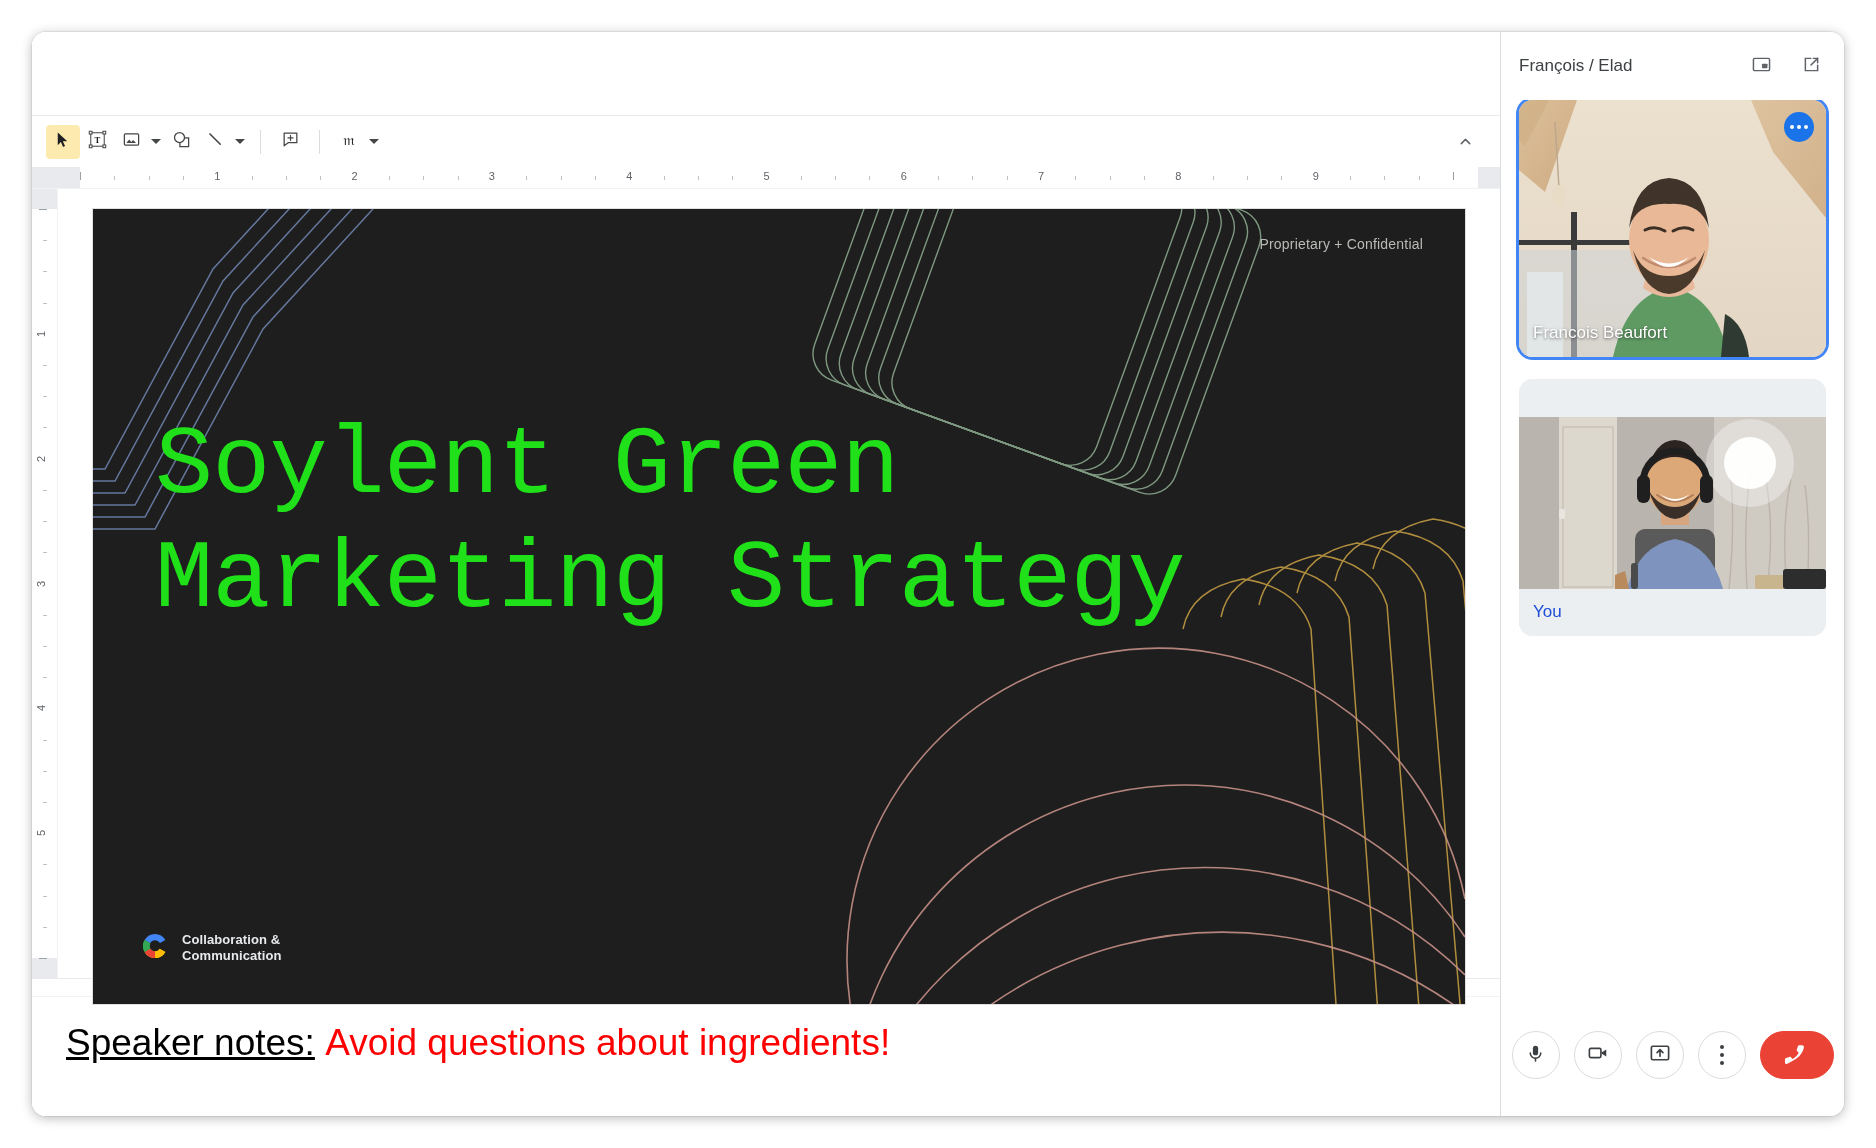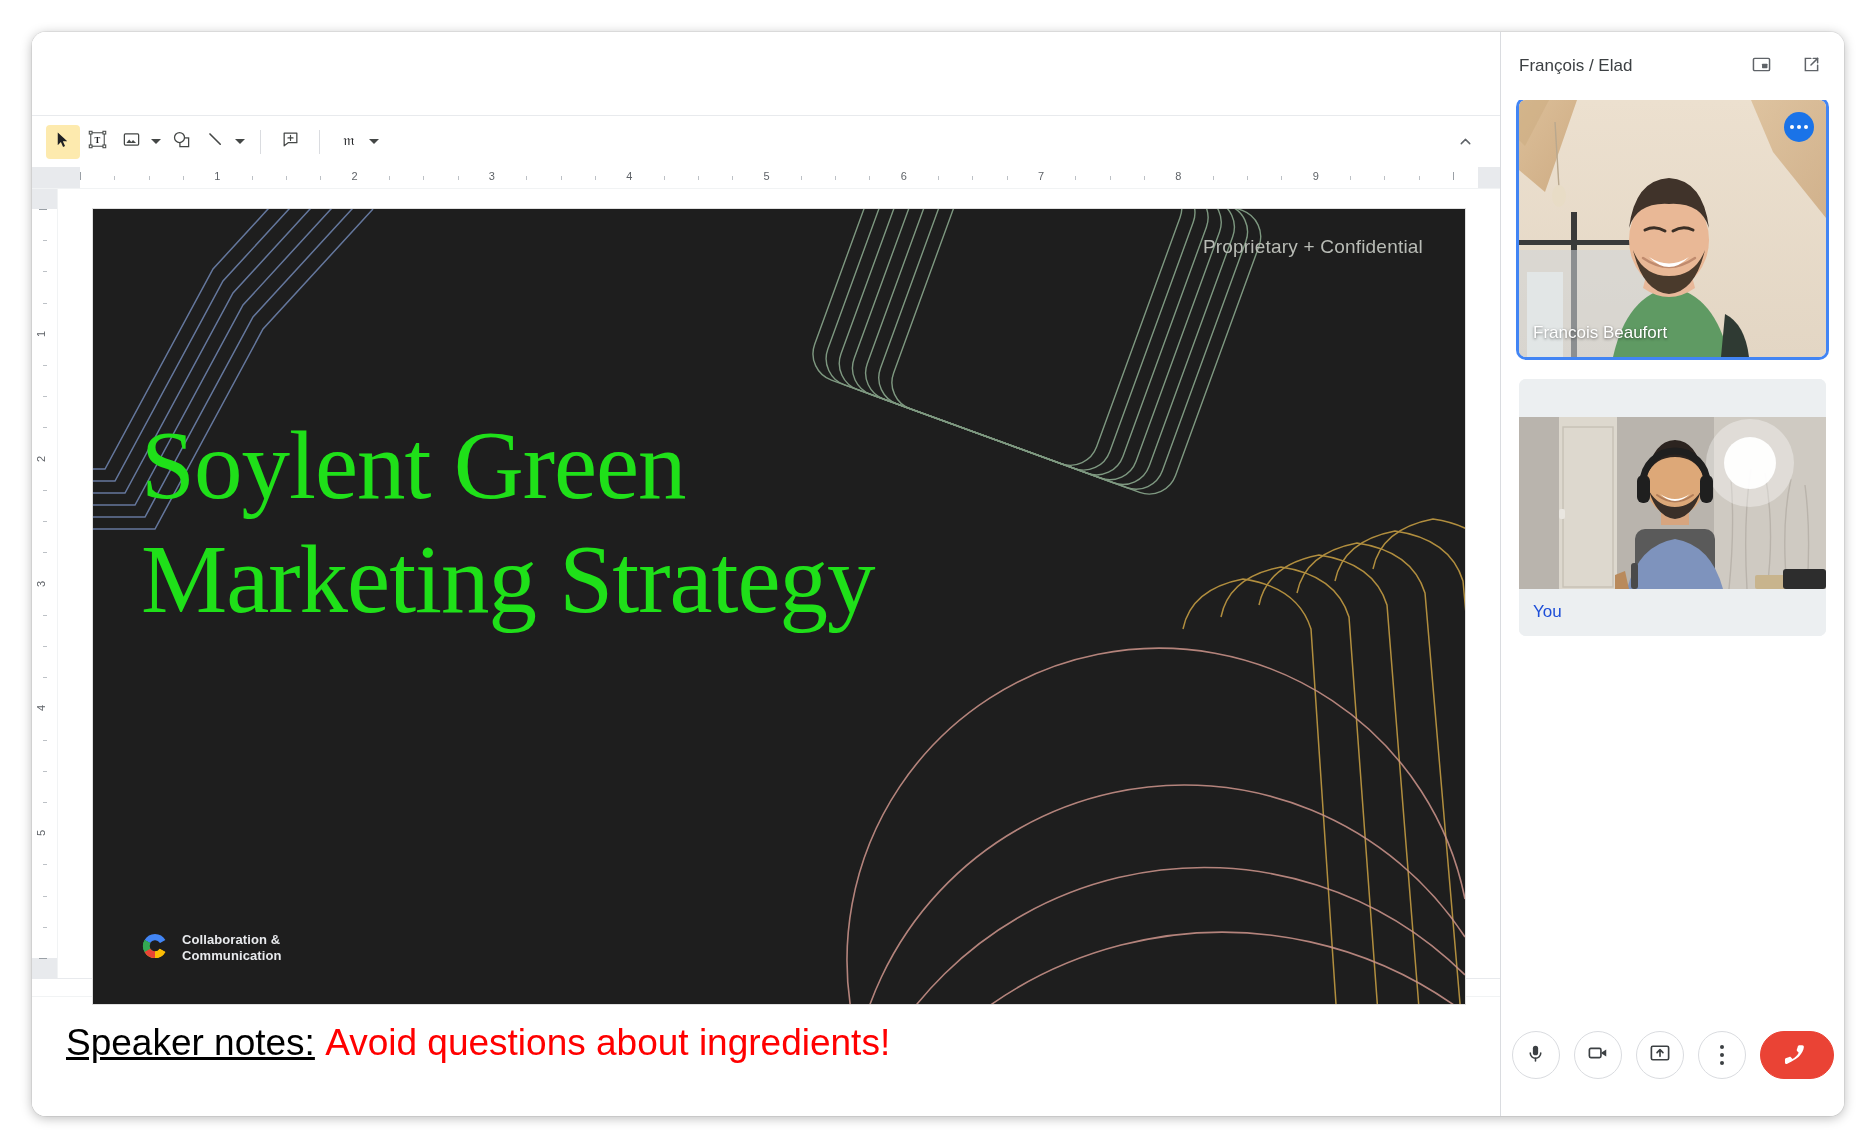--- a/index.html
+++ b/index.html
@@ -135,34 +135,34 @@
   #slide {
     position: relative;
     width: 1372px; height: 795px;
     background: #1e1e1e;
     overflow: hidden;
     box-shadow: 0 0 0 1px #e0e0e0;
   }
   #slide-deco { position: absolute; inset: 0; width: 100%; height: 100%; }
   #slide-title {
     position: absolute;
-    left: 48px; top: 200px;
+    left: 62px; top: 200px;
     width: 1120px;
     font-size: 97px;
     line-height: 1.18;
     font-weight: 400;
     color: #1fe019;
     letter-spacing: -1px;
-    font-family: Liberation Serif, serif;
+    font-family: Liberation Mono, monospace;
     white-space: pre-line;
   }
   #slide-confidential {
     position: absolute;
     right: 42px; top: 27px;
-    font-size: 19px;
+    font-size: 14px;
     color: #b9bcb6;
     letter-spacing: .2px;
   }
   #slide-logo {
     position: absolute;
     left: 46px; bottom: 38px;
     display: flex; align-items: center; gap: 11px;
   }
   #slide-logo-text {
     font-size: 13px; line-height: 1.22; color: #e8eaed;
@@ -219,21 +219,21 @@
   .meet-hdr-btn {
     width: 34px; height: 34px;
     display: flex; align-items: center; justify-content: center;
     cursor: pointer; border-radius: 50%; color: #5f6368;
   }
 
   #tiles { flex: 1; padding: 0 18px; overflow: hidden; }
   .tile {
     position: relative;
     width: 307px; height: 257px;
-    border-radius: 7px;
+    border-radius: 14px;
     overflow: hidden;
     margin-bottom: 22px;
     background: #eceff1;
   }
   .tile.active { box-shadow: 0 0 0 3px #4285f4; }
   .tile-video { position: absolute; inset: 0; width: 100%; height: 100%; }
   .tile-name {
     position: absolute; left: 14px; bottom: 14px;
     font-size: 17px; color: #ffffff;
     text-shadow: 0 1px 3px rgba(0,0,0,.55);

